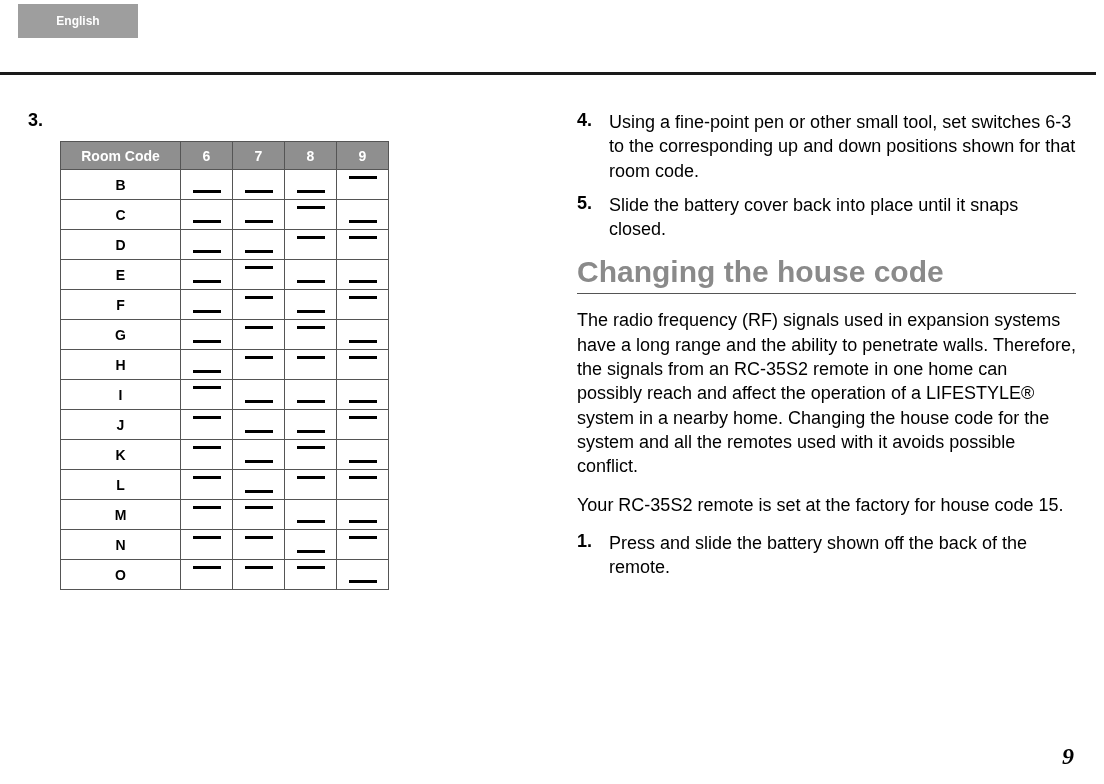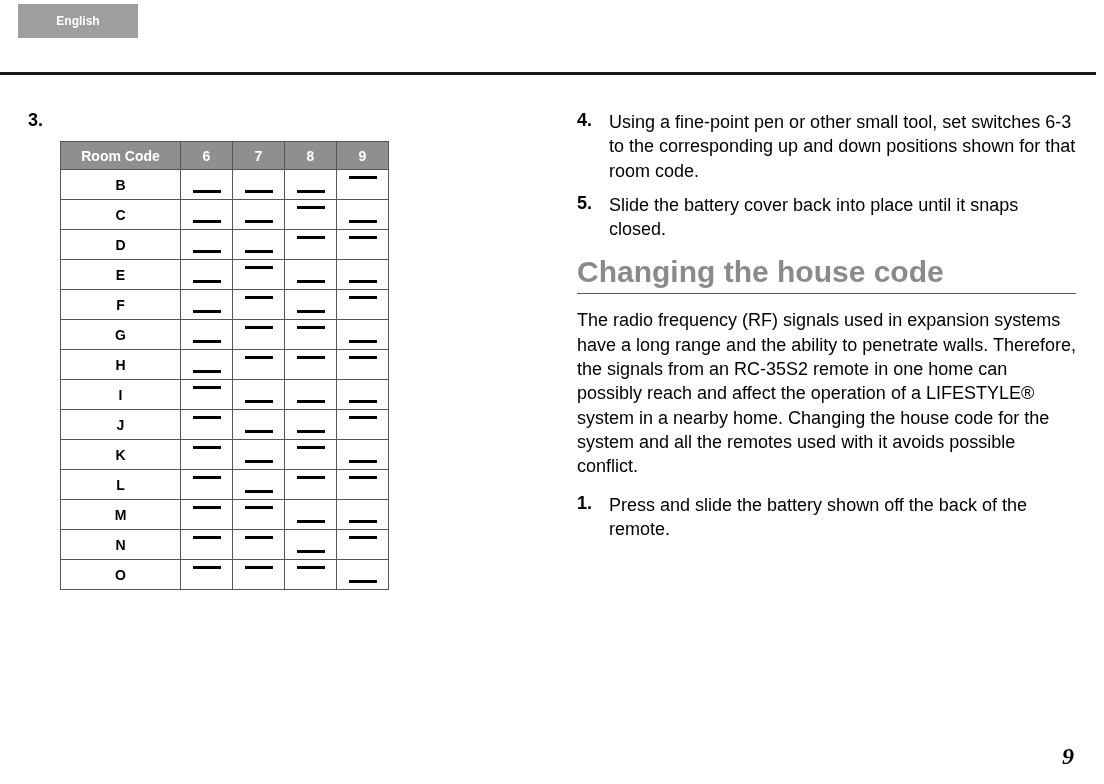--- a/index.html
+++ b/index.html
@@ -279,20 +279,21 @@
     </div>
     <div class="step">
       <div class="step-num">5.</div>
       <div class="step-text">Slide the battery cover back into place until it snaps closed.</div>
     </div>
 
     <div class="section-head">Changing the house code</div>
     <hr class="section-rule">
 
     <div class="para">The radio frequency (RF) signals used in expansion systems have a long range and the ability to penetrate walls. Therefore, the signals from an RC-35S2 remote in one home can possibly reach and affect the operation of a LIFESTYLE® system in a nearby home. Changing the house code for the system and all the remotes used with it avoids possible conflict.</div>
+    <div class="para">Your RC-35S2 remote is set at the factory for house code 15.</div>
 
     <div class="step">
       <div class="step-num">1.</div>
       <div class="step-text">Press and slide the battery shown off the back of the remote.</div>
     </div>
   </div>
 
 </div>
 
 <div class="pagenum">9</div>

